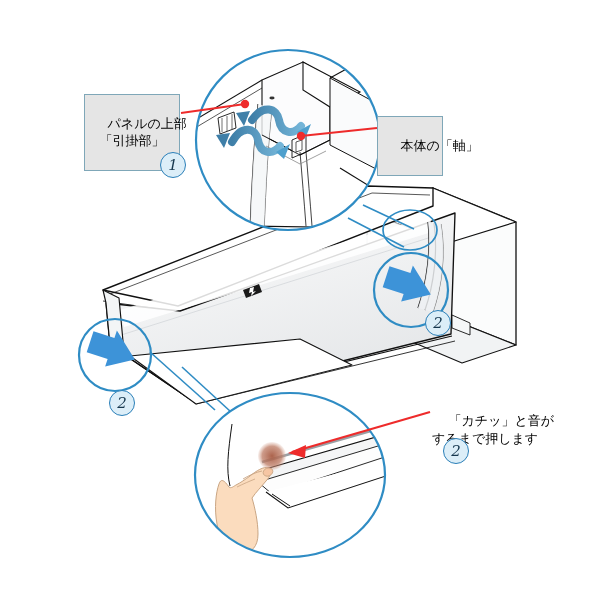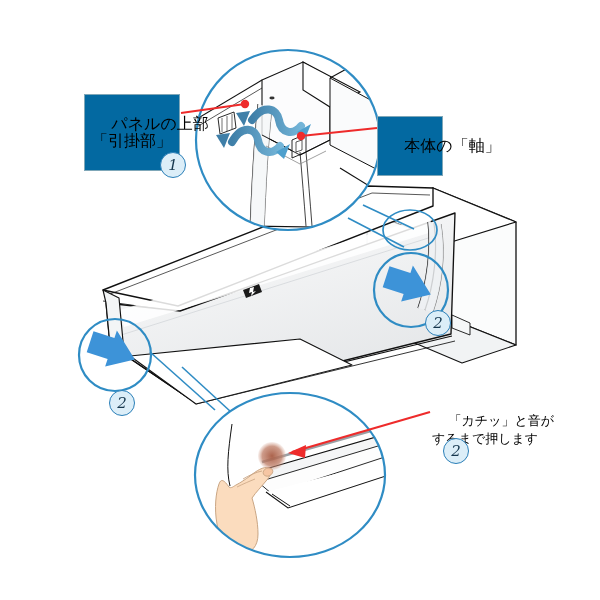--- a/index.html
+++ b/index.html
@@ -7,24 +7,24 @@
     width:600px;height:600px;
     background:#ffffff;
     font-family:"DejaVu Sans", sans-serif;
     overflow:hidden;
     position:relative;
   }
   #stage{position:absolute;left:0;top:0;width:600px;height:600px;}
   svg.layer{position:absolute;left:0;top:0;width:600px;height:600px;overflow:visible;}
   .lbl{
     position:absolute;
-    background:#0369a1;
+    background:#e5e5e5;
     border:1px solid #7fa7b8;
     color:#000;
-    font-size:16px;
+    font-size:13px;
     line-height:17px;
     text-align:center;
     padding:3px 6px 4px 6px;
     white-space:pre;
     box-sizing:border-box;
   }
   .plain{
     position:absolute;
     color:#000;
     font-size:13px;

